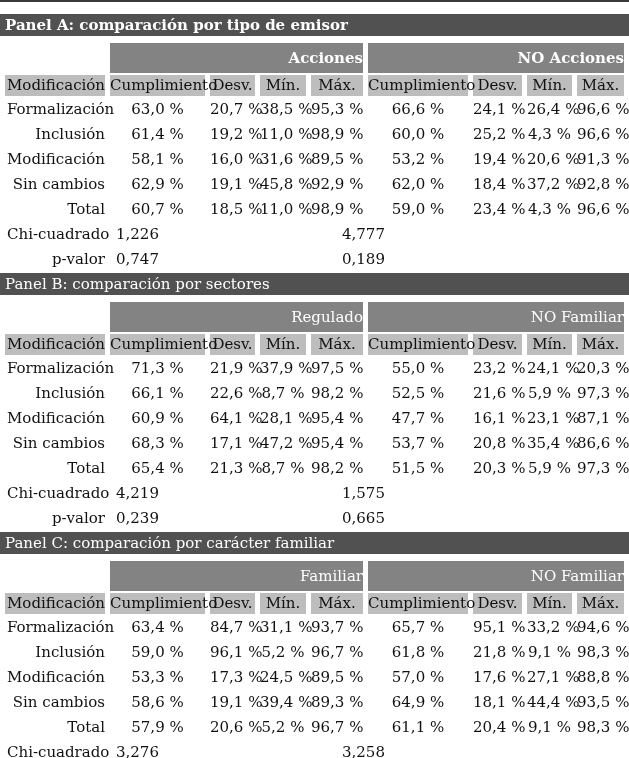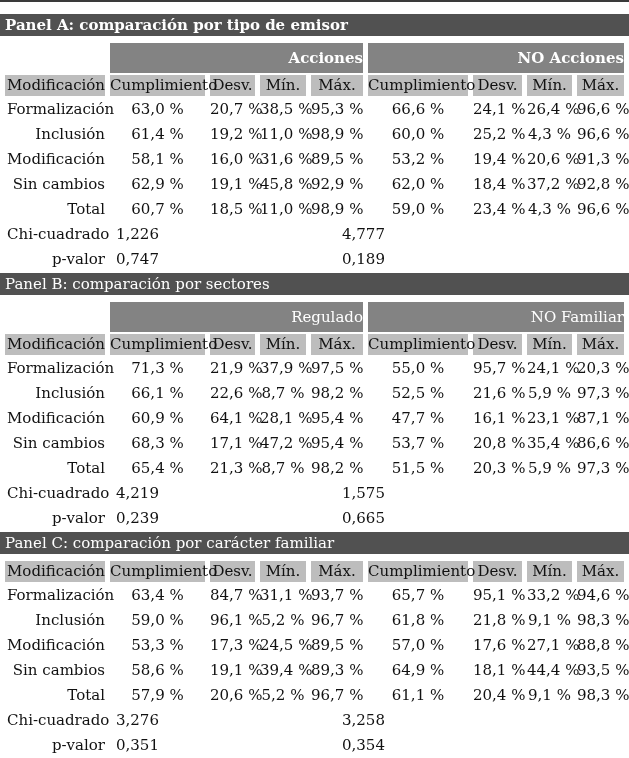--- a/index.html
+++ b/index.html
@@ -192,21 +192,21 @@
             <td class="hcell">Mín.</td>
             <td class="hcell">Máx.</td>
           </tr>
           <tr class="body-row">
             <td class="label">Formalización</td>
             <td class="val">71,3 %</td>
             <td class="val">21,9 %</td>
             <td class="val">37,9 %</td>
             <td class="val">97,5 %</td>
             <td class="val">55,0 %</td>
-            <td class="val">95,7 %</td>
+            <td class="val">23,2 %</td>
             <td class="val">24,1 %</td>
             <td class="val">20,3 %</td>
           </tr>
           <tr class="body-row">
             <td class="label">Inclusión</td>
             <td class="val">66,1 %</td>
             <td class="val">22,6 %</td>
             <td class="val">8,7 %</td>
             <td class="val">98,2 %</td>
             <td class="val">52,5 %</td>
@@ -266,20 +266,25 @@
           <col style="width: 95px;">
           <col style="width: 45px;">
           <col style="width: 46px;">
           <col style="width: 52px;">
           <col style="width: 100px;">
           <col style="width: 49px;">
           <col style="width: 45px;">
           <col style="width: 47px;">
         </colgroup>
         <tbody>
+          <tr class="group-row">
+            <td class="spacer"></td>
+            <td colspan="4" class="group-cell">Familiar</td>
+            <td colspan="4" class="group-cell">NO Familiar</td>
+          </tr>
           <tr class="header-row">
             <td class="hcell label-col">Modificación</td>
             <td class="hcell">Cumplimiento</td>
             <td class="hcell">Desv.</td>
             <td class="hcell">Mín.</td>
             <td class="hcell">Máx.</td>
             <td class="hcell">Cumplimiento</td>
             <td class="hcell">Desv.</td>
             <td class="hcell">Mín.</td>
             <td class="hcell">Máx.</td>

